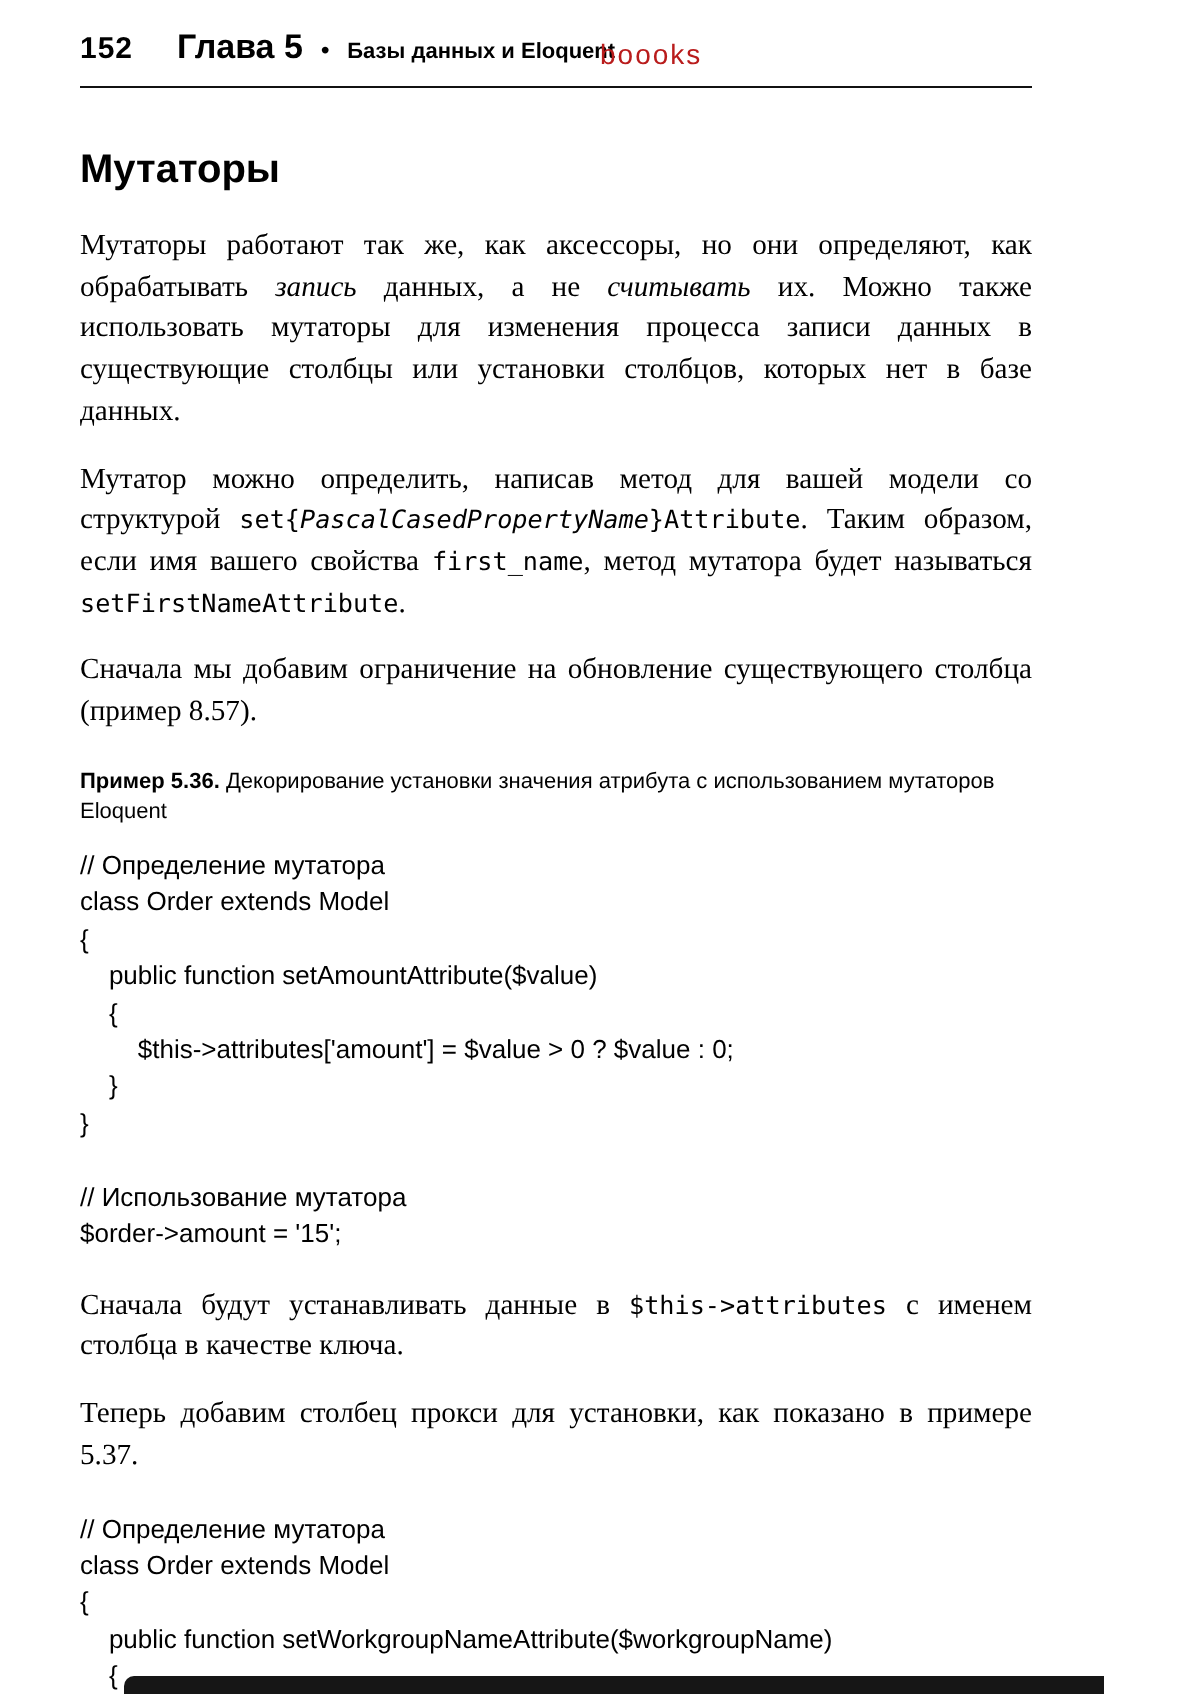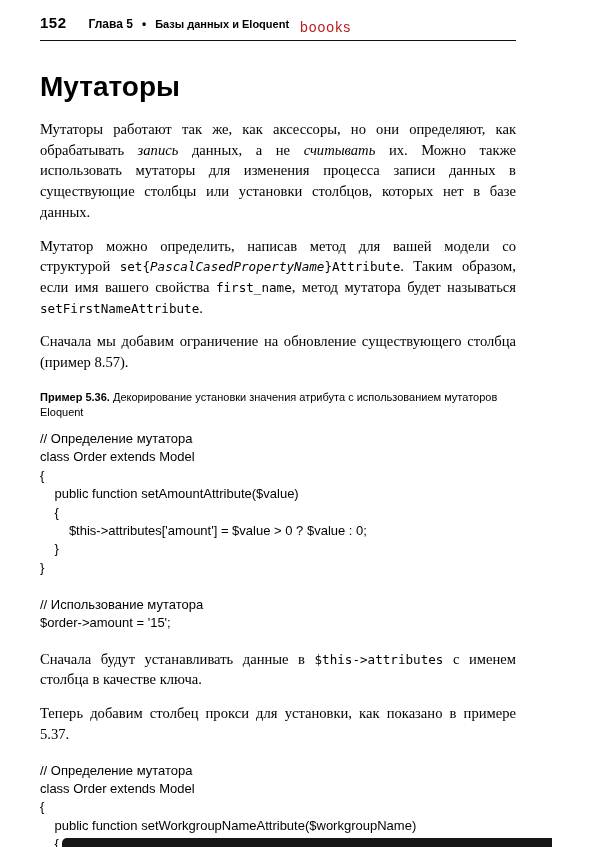--- a/index.html
+++ b/index.html
@@ -15,33 +15,33 @@
   }
   
   .running-head {
     display:flex; align-items:baseline;
     font-family:"Liberation Sans", sans-serif;
     font-weight:700;
     border-bottom:1.5px solid #111;
     padding-bottom:9px;
   }
   .page-number { font-size:15px; letter-spacing:.5px; }
-  .chapter-label { font-size:12px; margin-left:22px; }
+  .chapter-label { font-size:17px; margin-left:22px; }
   .head-bullet { font-size:12px; margin:0 9px; }
   .head-title { font-size:11px; }
   .watermark {
     position:absolute; top:19px; left:300px;
     font-family:"Liberation Sans", sans-serif;
     font-size:14px; color:#b91c1c; letter-spacing:1px;
     font-weight:400;
   }
   
   h1.section-title {
     font-family:"Liberation Sans", sans-serif;
-    font-size:28px; font-weight:700;
+    font-size:20px; font-weight:700;
     margin:30px 0 16px;
   }
   
   p.body-par {
     font-size:14.6px; line-height:1.42;
     text-align:justify;
     margin:0 0 13px;
   }
   .em { font-style:italic; }
   .code-inline {

